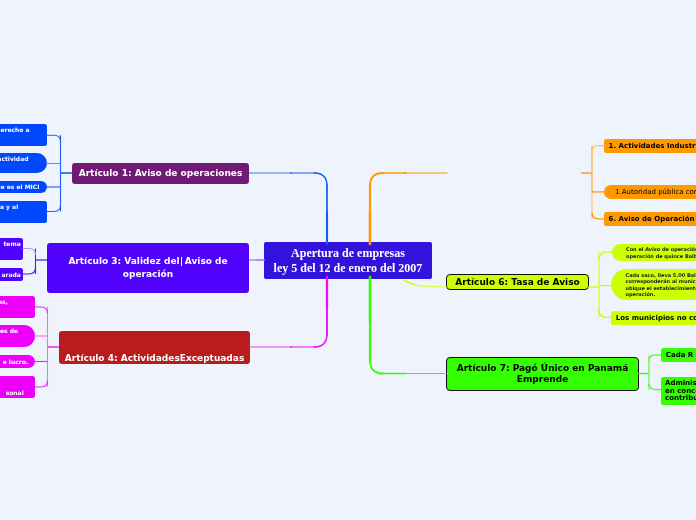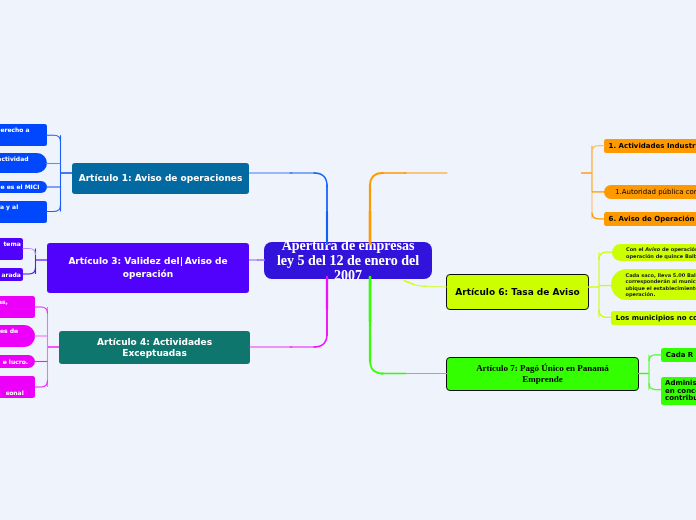--- a/index.html
+++ b/index.html
@@ -5,22 +5,22 @@
 <style>
   html,body{margin:0;padding:0;}
   body{width:696px;height:520px;overflow:hidden;background:#eff3fc;
        font-family:"DejaVu Sans",sans-serif;-webkit-font-smoothing:antialiased;}
   #canvas{position:relative;width:696px;height:520px;overflow:hidden;
           -webkit-font-smoothing:antialiased;text-rendering:optimizeLegibility;
           will-change:opacity;transform:translateZ(0);}
   svg.edges{position:absolute;left:0;top:0;width:696px;height:520px;pointer-events:none;z-index:6;}
   .node{position:absolute;box-sizing:border-box;display:flex;align-items:center;
         justify-content:center;text-align:center;z-index:5;}
-  .root{background:#3113dc;color:#fff;border-radius:8px;
-        font-family:"Liberation Serif",serif;font-weight:700;font-size:14px;
+  .root{background:#3113dc;color:#fff;border-radius:2px;
+        font-family:"Liberation Serif",serif;font-weight:700;font-size:12px;
         line-height:15px;box-shadow:0 0 0 3px #eff3fc;}
   
   .l1{border-radius:3px;font-weight:700;font-size:9px;line-height:11px;
       box-shadow:0 0 0 3px #eff3fc;}
   .l1.dark{border:1.5px solid #0d0d0d;border-radius:4px;}
   
   .l2{border-radius:2.5px;font-weight:700;font-size:6px;line-height:7.4px;
       box-shadow:0 0 0 2px #eff3fc;white-space:pre;}
   .l2.big{font-size:7px;line-height:8.4px;}
   .l2.tiny{font-size:5px;line-height:6.4px;font-weight:700;}
@@ -120,21 +120,21 @@
       <path d="M 649 361 Q 649 354.8 655.5 354.8 L 662 354.8" stroke="#4cfd25" stroke-width="1.3"></path>
       <path d="M 649 383.3 Q 649 389.6 655.5 389.6 L 662 389.6" stroke="#4cfd25" stroke-width="1.3"></path>
     </g>
   </svg>
 
   <div class="node root" style="left:264px;top:242px;width:168px;height:37px;flex-direction:column;">
     <span>Apertura de empresas</span>
     <span>ley 5 del 12 de enero del 2007</span>
   </div>
 
-  <div class="node l1" style="left:72px;top:163px;width:177px;height:31px;background:#0369a1;color:#fff;">
+  <div class="node l1" style="left:72px;top:163px;width:177px;height:21px;background:#701a75;color:#fff;">
     <span>Artículo 1: Aviso de operaciones</span>
   </div>
   <div class="node l2 trail" style="left:-44px;top:124px;width:91px;height:22px;background:#0147fd;color:#fff;align-items:flex-start;padding:1.5px 17.4px 0 0;">
     <span>erecho a</span>
   </div>
   <div class="node l2 trail pill" style="left:-44px;top:153px;width:91px;height:20px;background:#0147fd;color:#fff;align-items:flex-start;padding:2px 18.5px 0 0;">
     <span>actividad</span>
   </div>
   <div class="node l2 trail pill" style="left:-44px;top:181px;width:91px;height:12px;background:#0147fd;color:#fff;padding:0 7.5px 0 0;">
     <span>e es el MICI</span>
@@ -147,21 +147,21 @@
               padding:0 7px;line-height:13px;">
     <span style="white-space:normal;"><span style="white-space:pre;">Artículo 3: Validez del</span><span class="caret"></span><span class="post">Aviso de operación</span></span>
   </div>
   <div class="node l2 trail" style="left:-60px;top:238px;width:83px;height:22px;background:#5102fd;color:#fff;align-items:flex-start;padding:1.5px 2.3px 0 0;">
     <span>tema</span>
   </div>
   <div class="node l2 trail" style="left:-60px;top:268px;width:83px;height:13px;background:#5102fd;color:#fff;padding:0 2.1px 0 0;">
     <span>arada</span>
   </div>
 
-  <div class="node l1" style="left:59px;top:331px;width:191px;height:33px;background:#0f766e;color:#fff;flex-direction:column;">
+  <div class="node l1" style="left:59px;top:331px;width:191px;height:33px;background:#b91c1c;color:#fff;flex-direction:row;align-items:flex-end;">
     <span>Artículo 4: Actividades</span>
     <span>Exceptuadas</span>
   </div>
   <div class="node l2 trail" style="left:-50px;top:296px;width:85px;height:22px;background:#ec00fa;color:#fff;align-items:flex-start;padding:1.5px 27.1px 0 0;">
     <span>as,</span>
   </div>
   <div class="node l2 trail pill" style="left:-50px;top:325px;width:85px;height:22px;background:#ec00fa;color:#fff;align-items:flex-start;padding:2px 17px 0 0;">
     <span>es de</span>
   </div>
   <div class="node l2 trail pill" style="left:-50px;top:355px;width:85px;height:13px;background:#ec00fa;color:#fff;padding:0 6.9px 0 0;">
@@ -174,40 +174,40 @@
   <div class="node l2 big lead" style="left:604px;top:139px;width:120px;height:14px;background:#ff9900;color:#000;padding:0 0 0 4.6px;">
     <span>1. Actividades Industri</span>
   </div>
   <div class="node l2 big lead pill" style="left:604px;top:185px;width:120px;height:14px;background:#ff9900;color:#000;padding:0 0 0 11px;font-weight:400;">
     <span>1.Autoridad pública cor</span>
   </div>
   <div class="node l2 big lead" style="left:604px;top:212px;width:120px;height:14px;background:#ff9900;color:#000;padding:0 0 0 4.6px;">
     <span>6. Aviso de Operación</span>
   </div>
 
-  <div class="node l1 dark" style="left:446px;top:274px;width:143px;height:36px;background:#ccff00;color:#000;">
+  <div class="node l1 dark" style="left:446px;top:274px;width:143px;height:16px;background:#ccff00;color:#000;">
     <span>Artículo 6: Tasa de Aviso</span>
   </div>
   <div class="node l2 tiny lead pill" style="left:612px;top:244px;width:110px;height:17px;background:#ccff00;color:#222;
               flex-direction:column;align-items:flex-start;justify-content:center;padding:0 0 0 14px;">
     <span><span>Con el </span><em>Aviso</em><span> de operación</span></span>
     <span>operación de quince Balbo</span>
   </div>
   <div class="node l2 tiny lead pill" style="left:611px;top:269px;width:112px;height:31px;background:#ccff00;color:#222;
               flex-direction:column;align-items:flex-start;justify-content:center;padding:0 0 0 14.5px;">
     <span>Cada saco, lleva 5.00 Bal</span>
     <span>corresponderán al munici</span>
     <span>ubique el establecimiento</span>
     <span>operación.</span>
   </div>
   <div class="node l2 big lead" style="left:611px;top:311px;width:112px;height:14px;background:#ccff00;color:#000;padding:0 0 0 4.8px;">
     <span>Los municipios no co</span>
   </div>
 
-  <div class="node l1 dark" style="left:446px;top:357px;width:193px;height:34px;background:#33ff00;color:#000;flex-direction:column;font-family:Liberation Serif, serif;">
+  <div class="node l1 dark" style="left:446px;top:357px;width:193px;height:34px;background:#33ff00;color:#000;flex-direction:column;">
     <span>Artículo 7: Pagó Único en Panamá</span>
     <span>Emprende</span>
   </div>
   <div class="node l2 big lead" style="left:661px;top:348px;width:70px;height:14px;background:#33ff00;color:#000;padding:0 0 0 4.8px;">
     <span>Cada R</span>
   </div>
   <div class="node l2 big lead" style="left:661px;top:377px;width:70px;height:28px;background:#33ff00;color:#000;
               flex-direction:column;align-items:flex-start;justify-content:center;padding:1px 0 0 4px;line-height:7.9px;">
     <span>Administr</span>
     <span>en conce</span>

